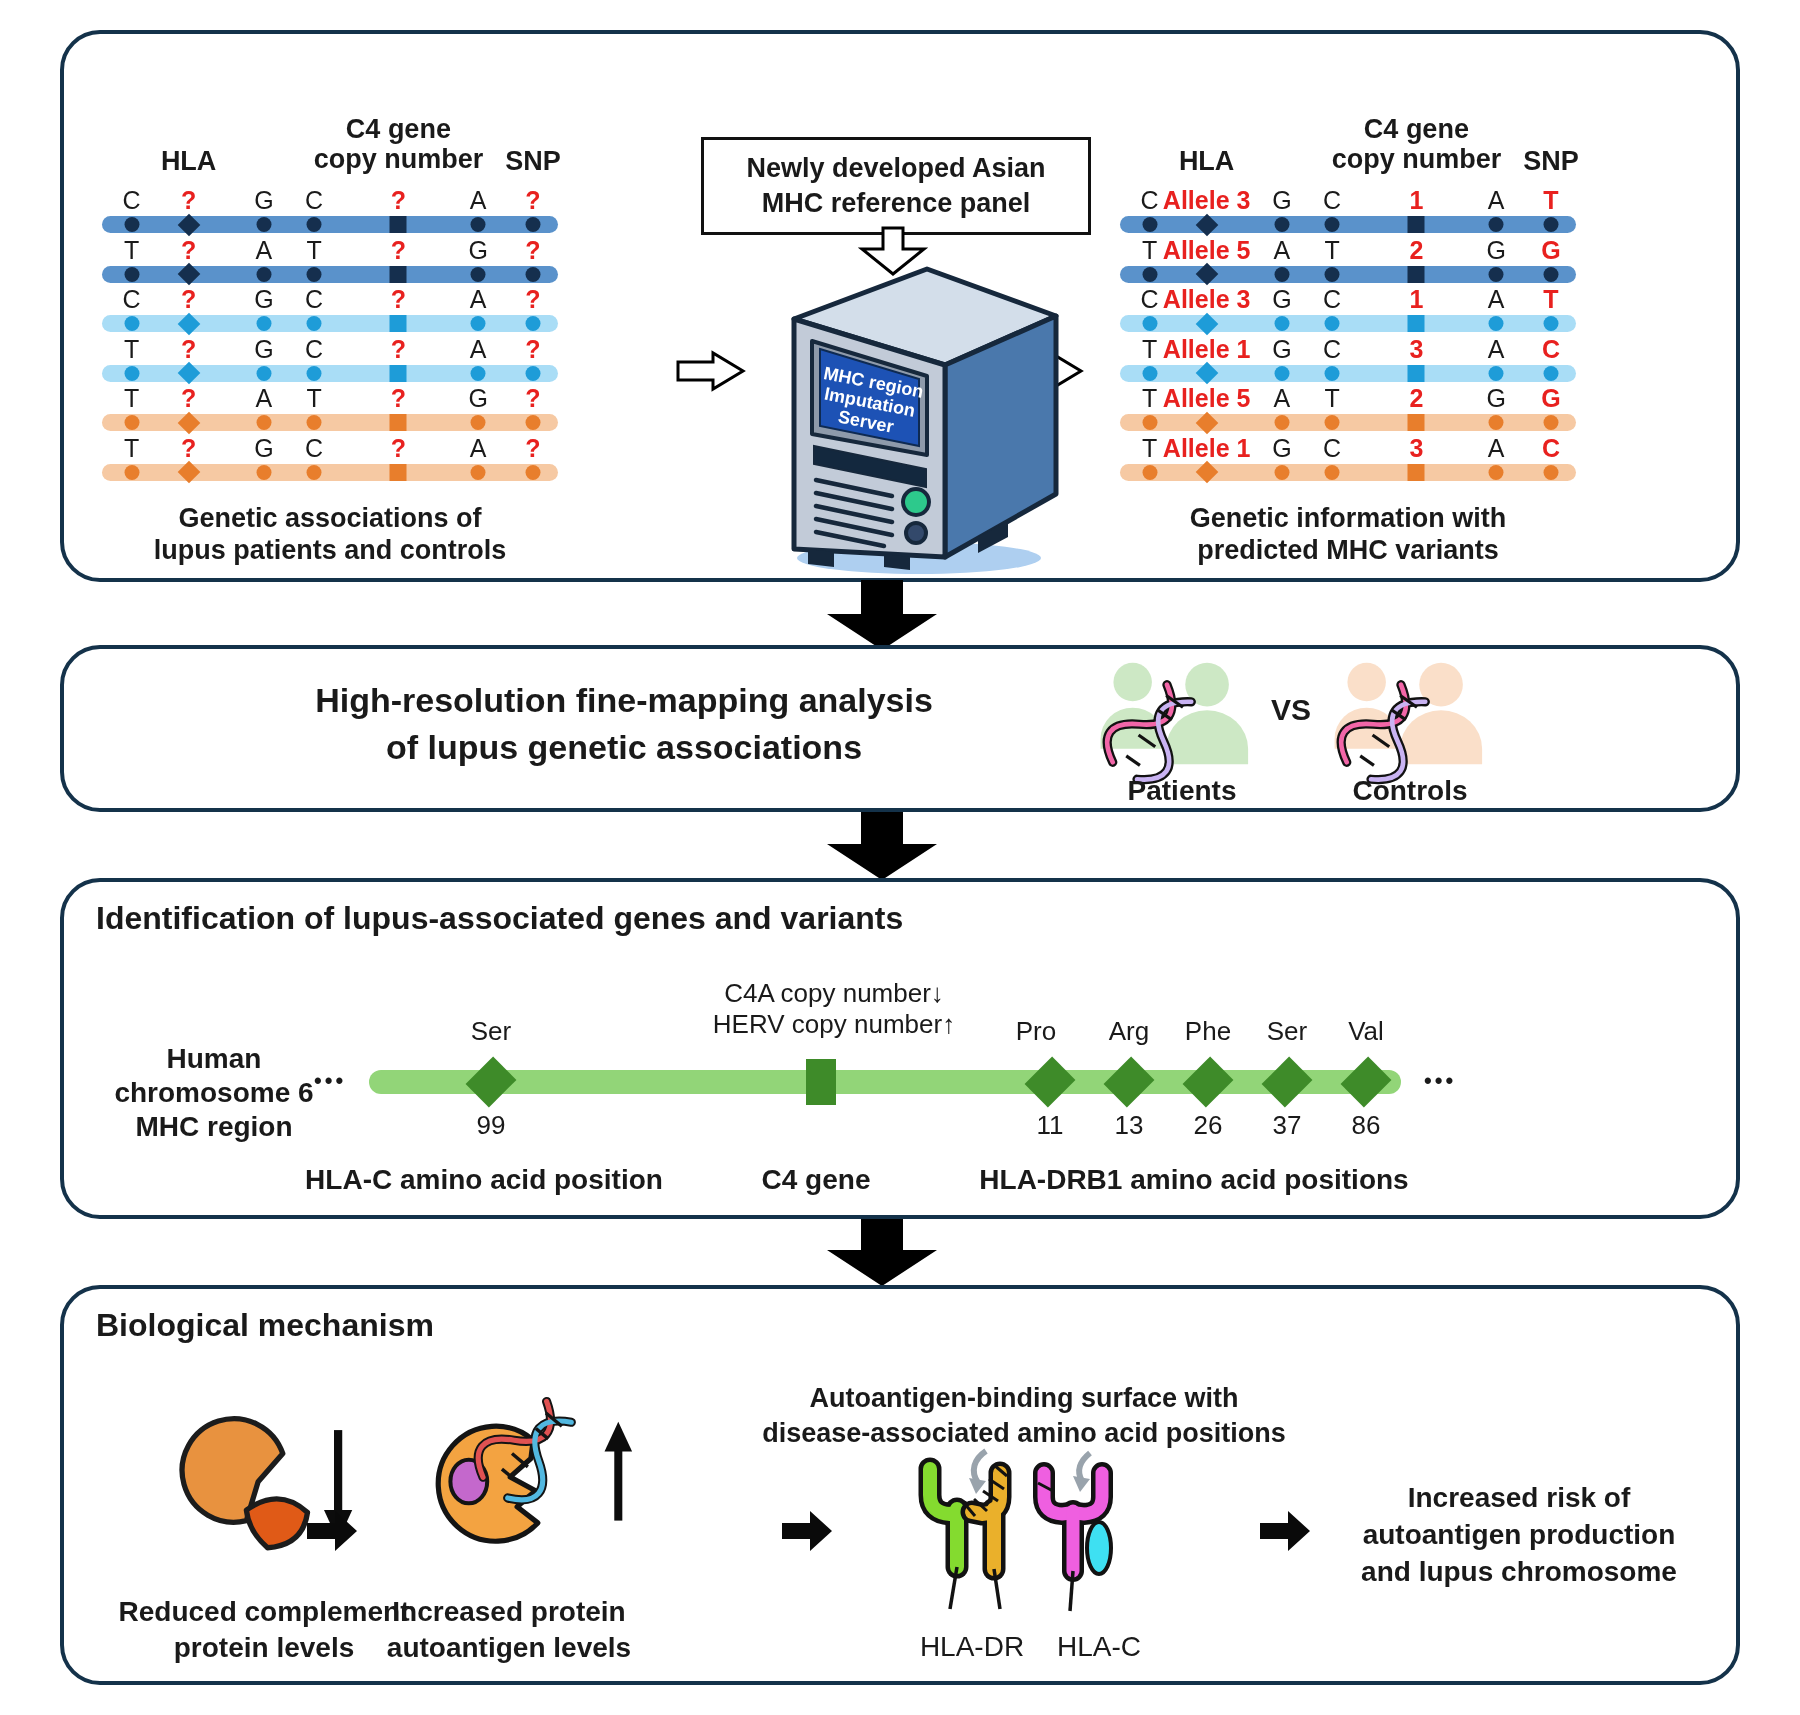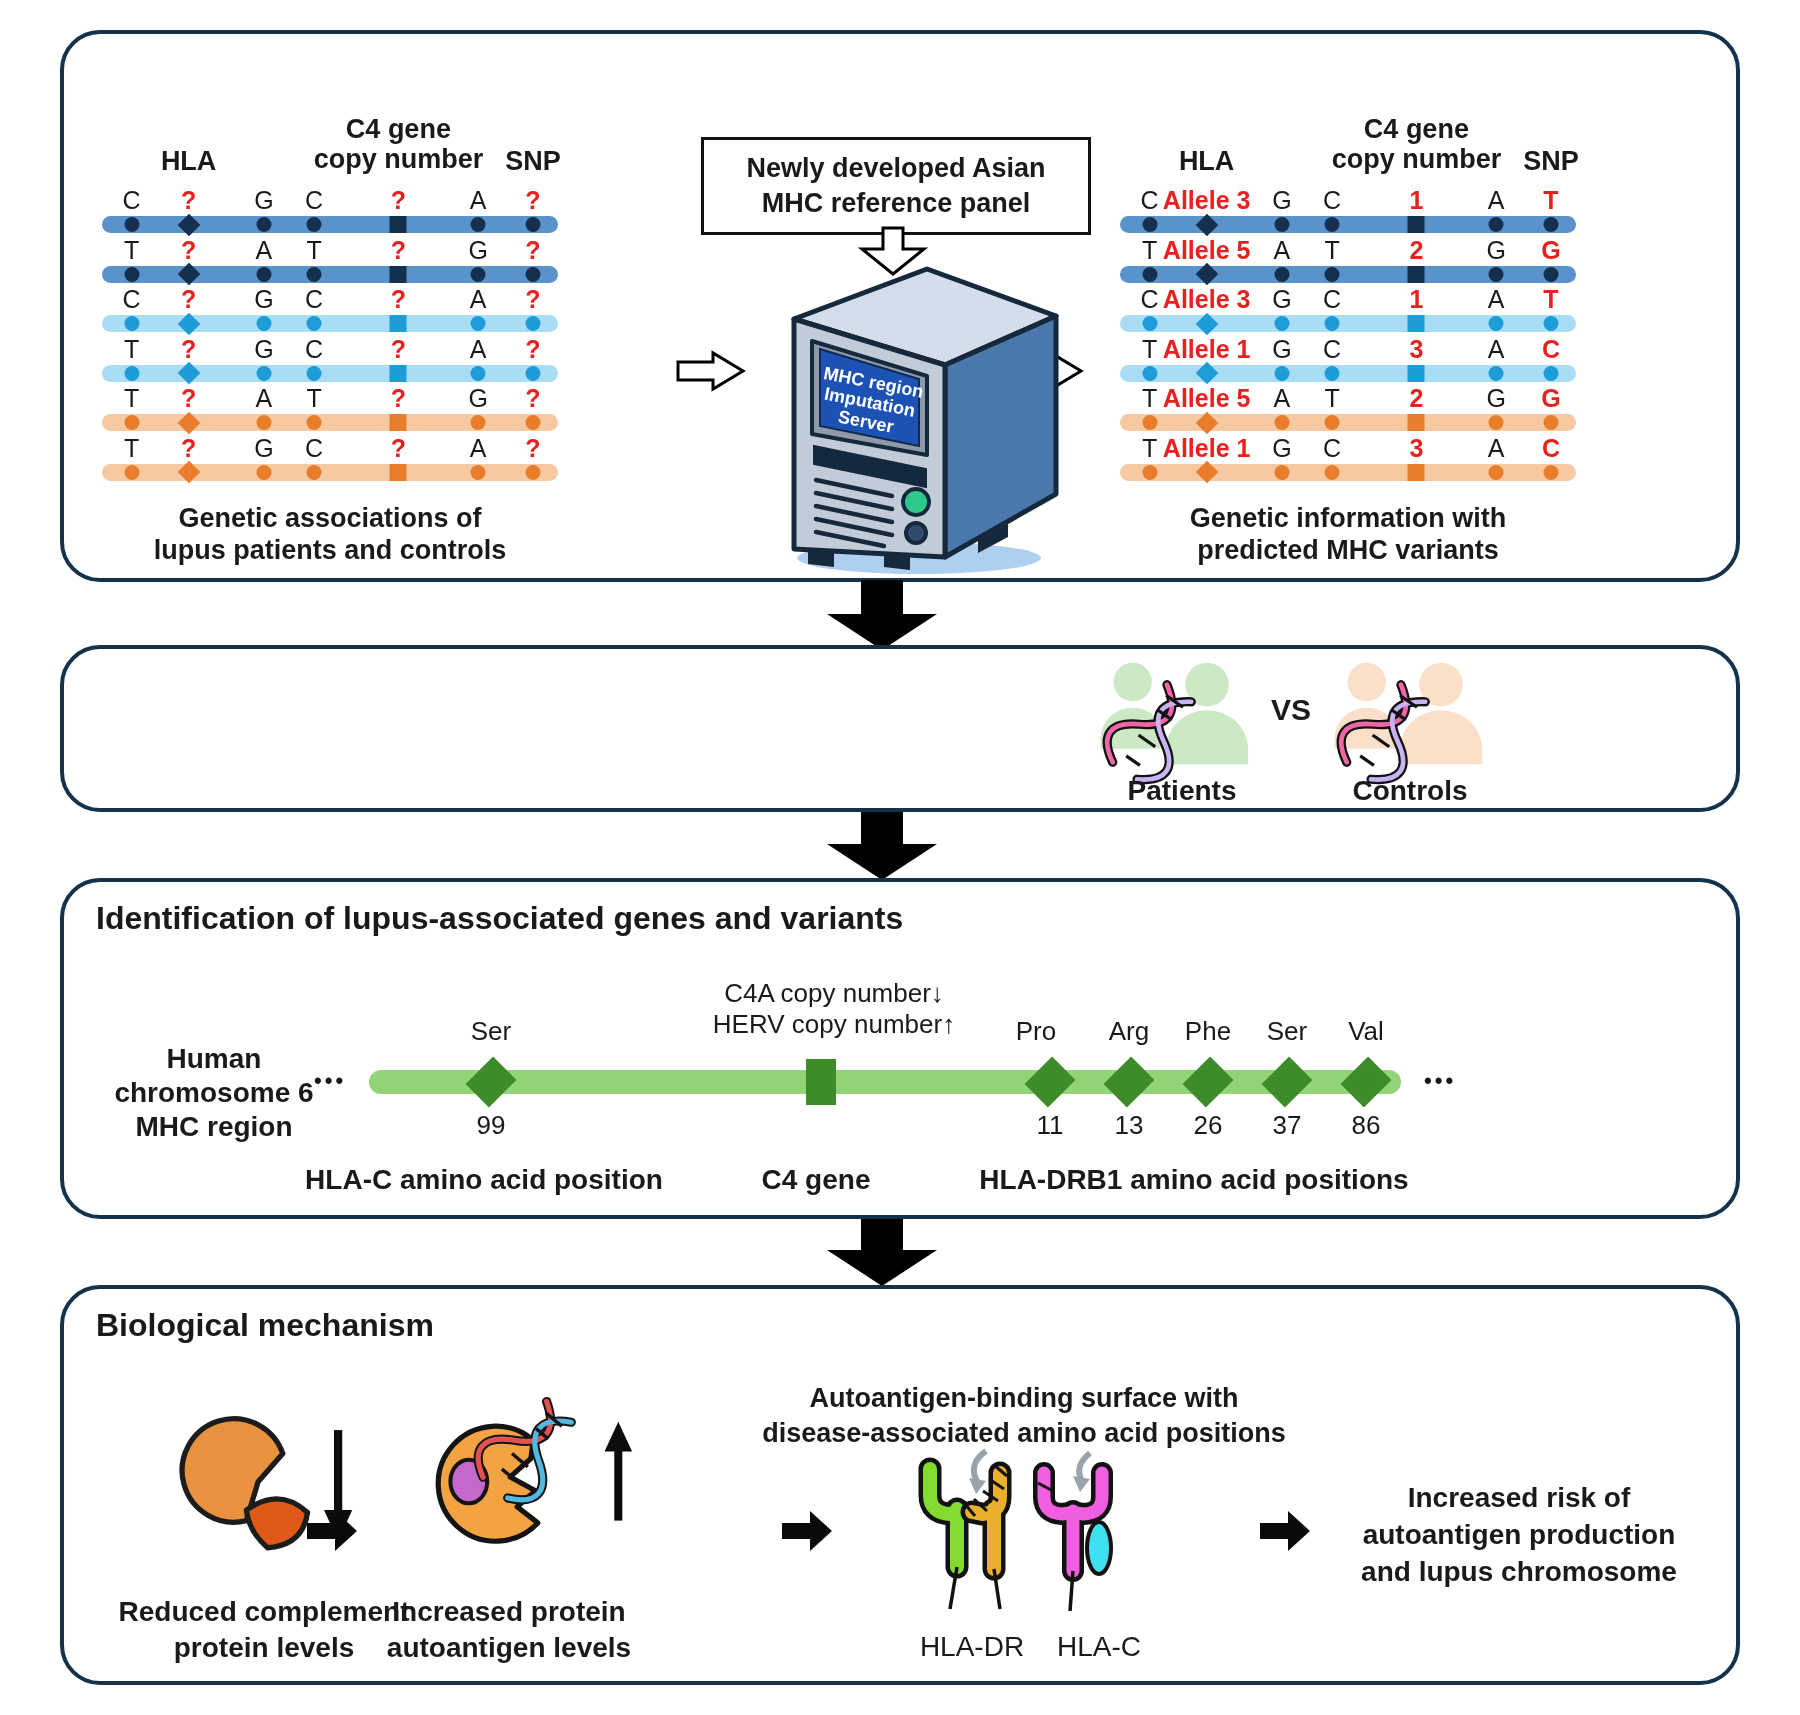--- a/index.html
+++ b/index.html
@@ -345,20 +345,24 @@
     <polygon points="34,0 76,0 76,34 110,34 55,70 0,34 34,34" fill="#000"></polygon>
   </svg>
   <svg class="flow-arrow" style="top:810px">
     <polygon points="34,0 76,0 76,34 110,34 55,70 0,34 34,34" fill="#000"></polygon>
   </svg>
   <svg class="flow-arrow" style="top:1216px">
     <polygon points="34,0 76,0 76,34 110,34 55,70 0,34 34,34" fill="#000"></polygon>
   </svg>
 
   <div class="panel" id="p2">
+    <div id="p2-title">
+      <div>High-resolution fine-mapping analysis</div>
+      <div>of lupus genetic associations</div>
+    </div>
 
     <svg class="abs" style="left:1022px;top:10px" width="178" height="118" viewBox="0 0 130 92">
       <g fill="#CDE8C5">
         <circle cx="32" cy="18" r="15"></circle>
         <path d="M7,62 a25 24 0 0 1 50,0 v8 h-50 z"></path>
         <circle cx="90" cy="20" r="17"></circle>
         <path d="M58,70 a32 30 0 0 1 64,0 v12 h-64 z"></path>
       </g>
     </svg>
     <svg class="abs" style="left:1055px;top:32px" width="66" height="102" viewBox="0 0 64 110">

